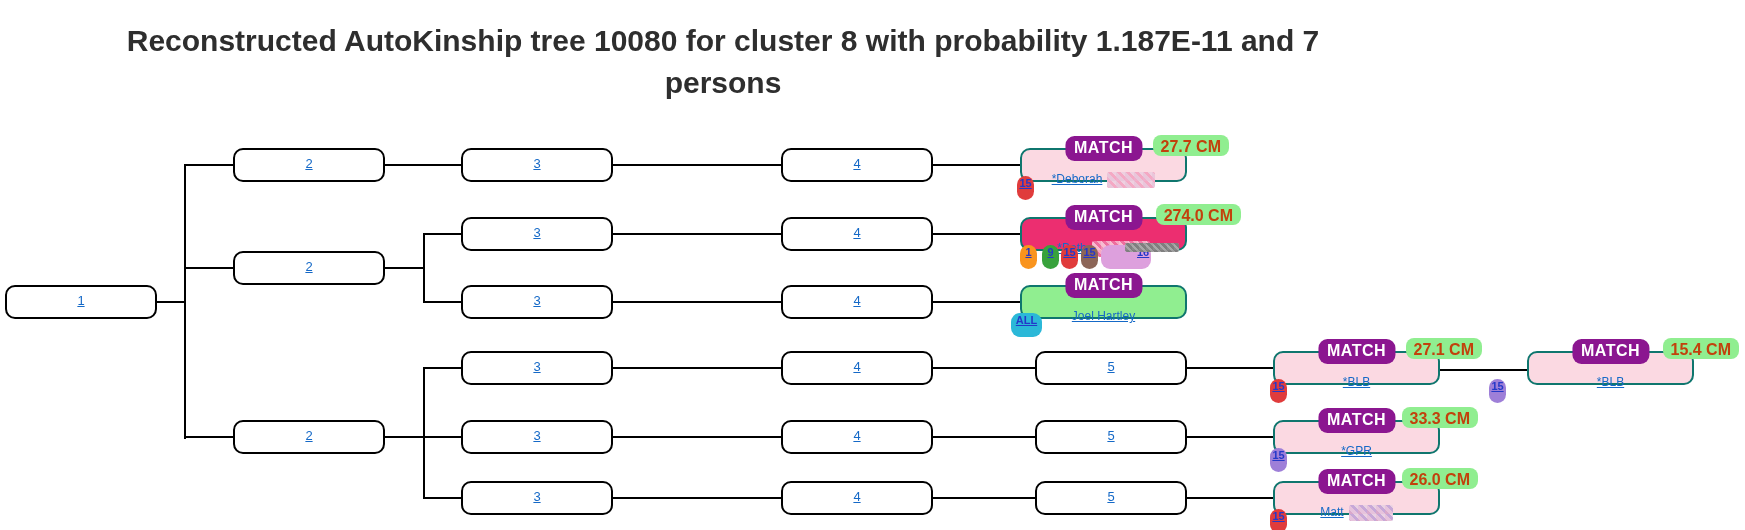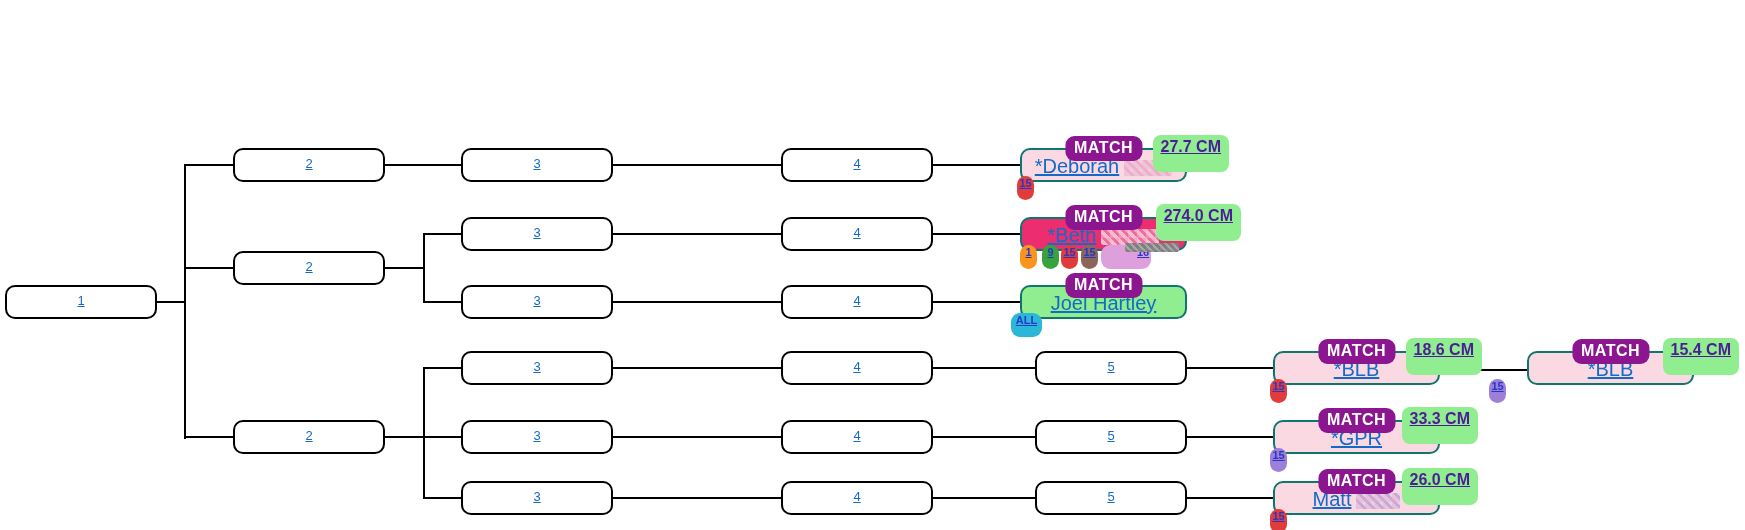--- a/index.html
+++ b/index.html
@@ -16,24 +16,24 @@
   .node a{display:inline-block;margin-top:6px;font-size:13px;color:#1569c7;
         text-decoration:underline;cursor:pointer;}
   .match{position:absolute;width:167px;height:34px;box-sizing:border-box;
         border:2px solid #0f766e;border-radius:10px;z-index:2;text-align:center;}
   .bg-pink{background:#fbd9e2;}
   .bg-deeppink{background:#ec2e70;}
   .bg-green{background:#90ee90;}
   .badge-match{position:absolute;top:-14px;left:50%;transform:translateX(-50%);
         background:#8b1690;color:#fff;font-weight:700;font-size:16px;line-height:1.15;
         padding:3px 9px 4px;border-radius:9px;z-index:4;letter-spacing:.5px;white-space:nowrap;}
-  .badge-cm{position:absolute;top:-15px;background:#90ee90;color:#4c1d95;font-weight:700;
-        font-size:16px;line-height:1.15;text-decoration:underline;padding:3px 8px 16px;
+  .badge-cm{position:absolute;top:-15px;background:#90ee90;color:#c2410c;font-weight:700;
+        font-size:16px;line-height:1.15;padding:3px 8px 0;
         border-radius:8px;z-index:4;cursor:pointer;white-space:nowrap;}
-  .nameline{display:inline-block;margin-top:8px;font-size:20px;line-height:16px;white-space:nowrap;}
+  .nameline{display:inline-block;margin-top:21px;font-size:12px;line-height:16px;white-space:nowrap;}
   .nameline a{color:#1569c7;text-decoration:underline;cursor:pointer;}
   .seg{position:absolute;top:26px;height:24px;min-width:17px;box-sizing:border-box;
         border-radius:9px;z-index:3;font-size:11px;font-weight:700;color:#2438c8;
         text-decoration:underline;text-align:center;line-height:13px;padding:1px 2px 0;cursor:pointer;}
   .seg.red{background:#e03c3c;}  .seg.orange{background:#f9941e;}
   .seg.green{background:#38a23c;}.seg.brown{background:#8c6658;}
   .seg.plum{background:#dda0dd;padding-left:36px;} .seg.purple{background:#9e7fd8;}
   .seg.cyan{background:#2bb8d8;min-width:31px;}
   .redact{display:inline-block;vertical-align:middle;margin-left:5px;height:16px;border-radius:2px;}
   .blur-pink{width:48px;background:linear-gradient(45deg,#f0b0cc 25%,#e9c6da 25% 50%,#f4a9c4 50% 75%,#eed0e0 75%);background-size:9px 9px;}
@@ -41,20 +41,21 @@
   .blur-lav{width:44px;background:linear-gradient(45deg,#d9a8cb 25%,#e6c3dc 25% 50%,#c7a8d8 50% 75%,#e9d2e2 75%);background-size:9px 9px;}
   .graystrip{position:absolute;right:6px;bottom:-3px;width:54px;height:9px;z-index:4;
         background:linear-gradient(45deg,#8a8a8a 25%,#a8a8a8 25% 50%,#7f7f7f 50% 75%,#9e9e9e 75%);
         background-size:7px 7px;border-radius:2px;}
 </style>
 </head>
 <body>
 
 <div class="canvas">
 
+  <h1 class="title">Reconstructed AutoKinship tree 10080 for cluster 8 with probability 1.187E-11 and 7 persons</h1>
 
 
   <div class="line" style="left:157px;top:301px;width:28px;height:2px"></div>
   <div class="line" style="left:184px;top:164px;width:2px;height:275px"></div>
   <div class="line" style="left:184px;top:164px;width:49px;height:2px"></div>
   <div class="line" style="left:184px;top:267px;width:49px;height:2px"></div>
   <div class="line" style="left:184px;top:436px;width:49px;height:2px"></div>
   <div class="line" style="left:385px;top:164px;width:76px;height:2px"></div>
   <div class="line" style="left:385px;top:267px;width:40px;height:2px"></div>
   <div class="line" style="left:423px;top:233px;width:2px;height:70px"></div>
@@ -122,21 +123,21 @@
   </div>
 
   <div class="match bg-green" style="left:1020px;top:285px">
     <span class="badge-match">MATCH</span>
     <span class="nameline"><a>Joel Hartley</a></span>
     <a class="seg cyan" style="left:-11px">ALL</a>
   </div>
 
   <div class="match bg-pink" style="left:1273px;top:351px">
     <span class="badge-match">MATCH</span>
-    <a class="badge-cm" style="right:-44px">18.6 CM</a>
+    <a class="badge-cm" style="right:-44px">27.1 CM</a>
     <span class="nameline"><a>*BLB</a></span>
     <a class="seg red" style="left:-5px">15</a>
   </div>
 
   <div class="match bg-pink" style="left:1273px;top:420px">
     <span class="badge-match">MATCH</span>
     <a class="badge-cm" style="right:-40px">33.3 CM</a>
     <span class="nameline"><a>*GPR</a></span>
     <a class="seg purple" style="left:-5px">15</a>
   </div>

